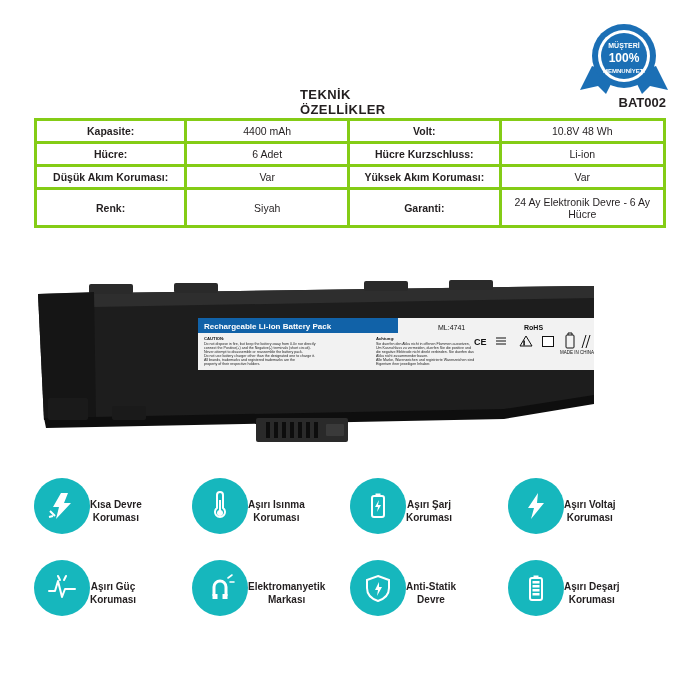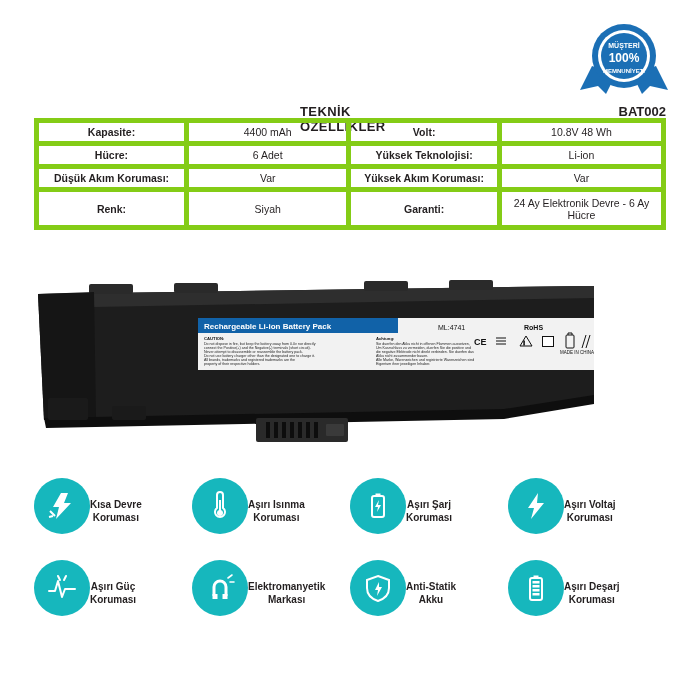--- a/index.html
+++ b/index.html
@@ -31,42 +31,42 @@
   .logo-sub {
     font-size:19px; font-weight:bold; letter-spacing:1px;
     color:#231f20; margin-top:1px; margin-left:42px;
   }
 
   
   .badge { position:absolute; right:30px; top:22px; width:92px; height:72px; }
 
   
   .title-row {
-    position:absolute; left:34px; top:104px; width:632px;
-    display:flex; align-items:flex-start;
+    position:absolute; left:34px; top:87px; width:632px;
+    display:flex; align-items:center;
   }
   .spec-title {
     font-size:13px; font-weight:bold; color:#231f20;
     letter-spacing:.4px;
     margin-left:266px;
   }
   .model-code {
     font-size:13px; font-weight:bold; color:#231f20;
     margin-left:186px;
   }
 
   
   .spec-table {
     position:absolute; left:34px; top:118px;
     width:632px;
     border-collapse:collapse;
     font-size:10.5px;
   }
   .spec-table td {
-    border:5px solid #84cc16;
+    border:3px solid #84cc16;
     height:23px;
     padding:2px 4px;
     text-align:center;
     vertical-align:middle;
     color:#231f20;
   }
   .spec-table td.lbl { font-weight:bold; width:158px; }
   .spec-table td.val { width:174px; }
   .spec-table tr.tall td { height:38px; }
 
@@ -129,21 +129,21 @@
   <tbody>
     <tr>
       <td class="lbl">Kapasite:</td>
       <td class="val">4400 mAh</td>
       <td class="lbl">Volt:</td>
       <td class="val">10.8V 48 Wh</td>
     </tr>
     <tr>
       <td class="lbl">Hücre:</td>
       <td class="val">6 Adet</td>
-      <td class="lbl">Yüksek Teknolojisi:</td>
+      <td class="lbl">Hücre Kurzschluss:</td>
       <td class="val">Li-ion</td>
     </tr>
     <tr>
       <td class="lbl">Düşük Akım Koruması:</td>
       <td class="val">Var</td>
       <td class="lbl">Yüksek Akım Koruması:</td>
       <td class="val">Var</td>
     </tr>
     <tr class="tall">
       <td class="lbl">Renk:</td>
@@ -297,21 +297,21 @@
     </div>
 
     <div class="feat">
       <div class="feat-circle">
         <svg width="30" height="30" viewBox="0 0 30 30">
           <path d="M15 3 L26 7 v8 c0 7 -5 11 -11 13 C9 26 4 22 4 15 V7 z" fill="none" stroke="#ffffff" stroke-width="2"></path>
           <path d="M16 9 l-4 8 h3 l-1 6 l5 -9 h-3 z" fill="#ffffff"></path>
         </svg>
       </div>
       <div class="feat-label">Anti-Statik
-Akku</div>
+Devre</div>
     </div>
 
     <div class="feat">
       <div class="feat-circle">
         <svg width="30" height="30" viewBox="0 0 30 30">
           <rect x="9" y="5" width="12" height="22" rx="2" fill="none" stroke="#ffffff" stroke-width="2"></rect>
           <rect x="12.5" y="2.5" width="5" height="3" fill="#ffffff"></rect>
           <rect x="11.5" y="8" width="7" height="2.5" fill="#ffffff"></rect>
           <rect x="11.5" y="12" width="7" height="2.5" fill="#ffffff"></rect>
           <rect x="11.5" y="16" width="7" height="2.5" fill="#ffffff"></rect>

